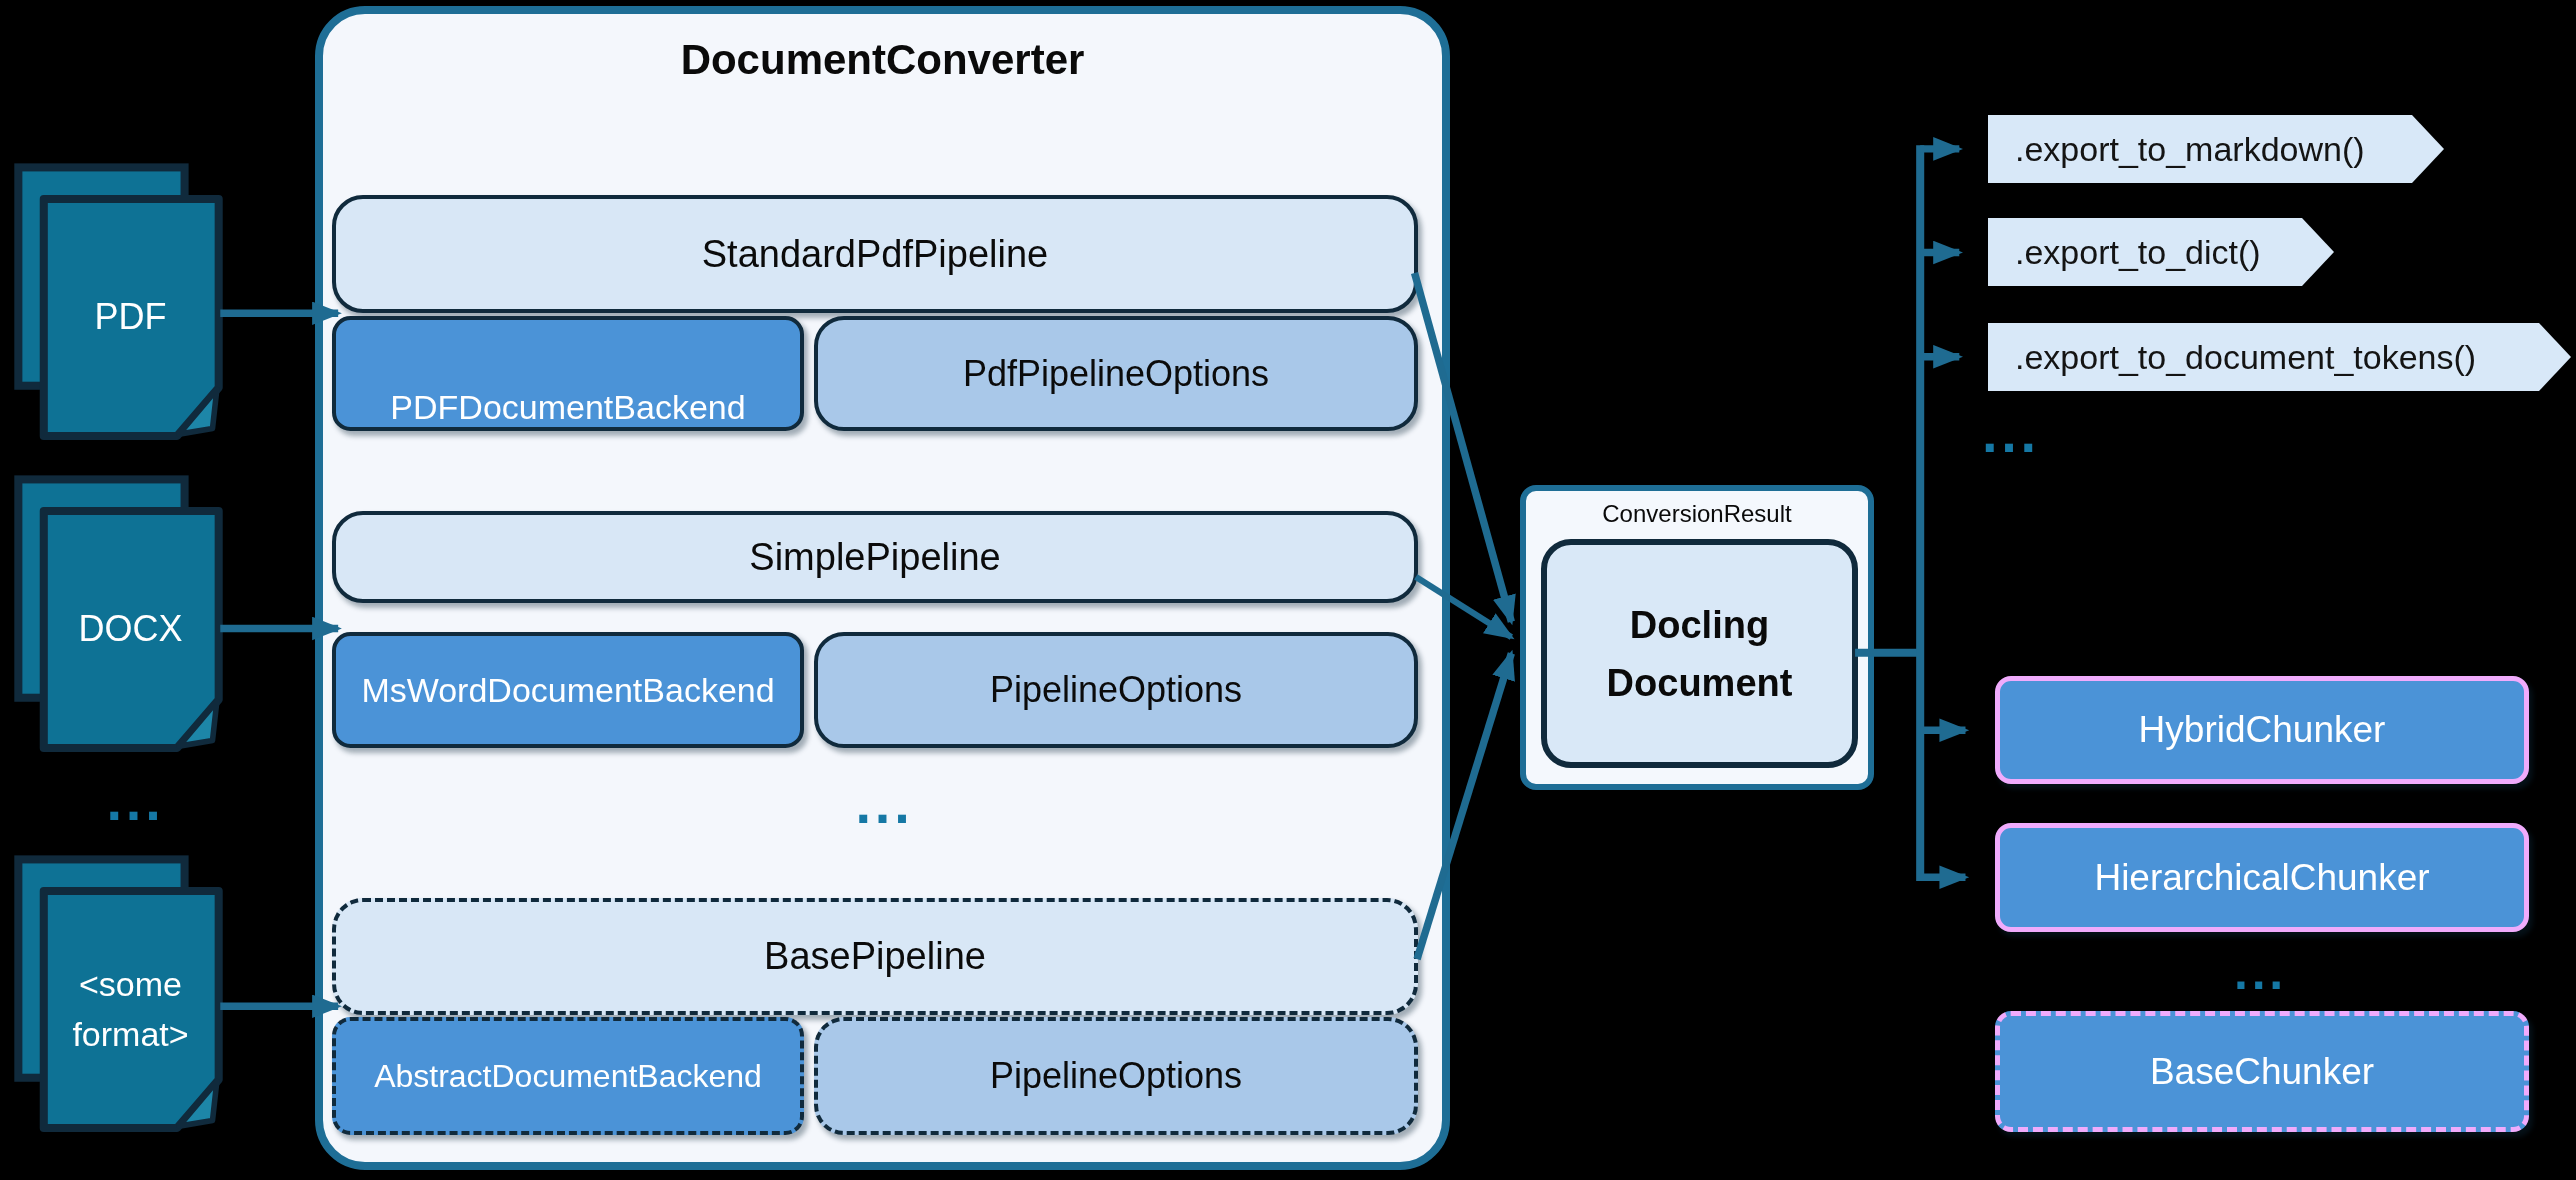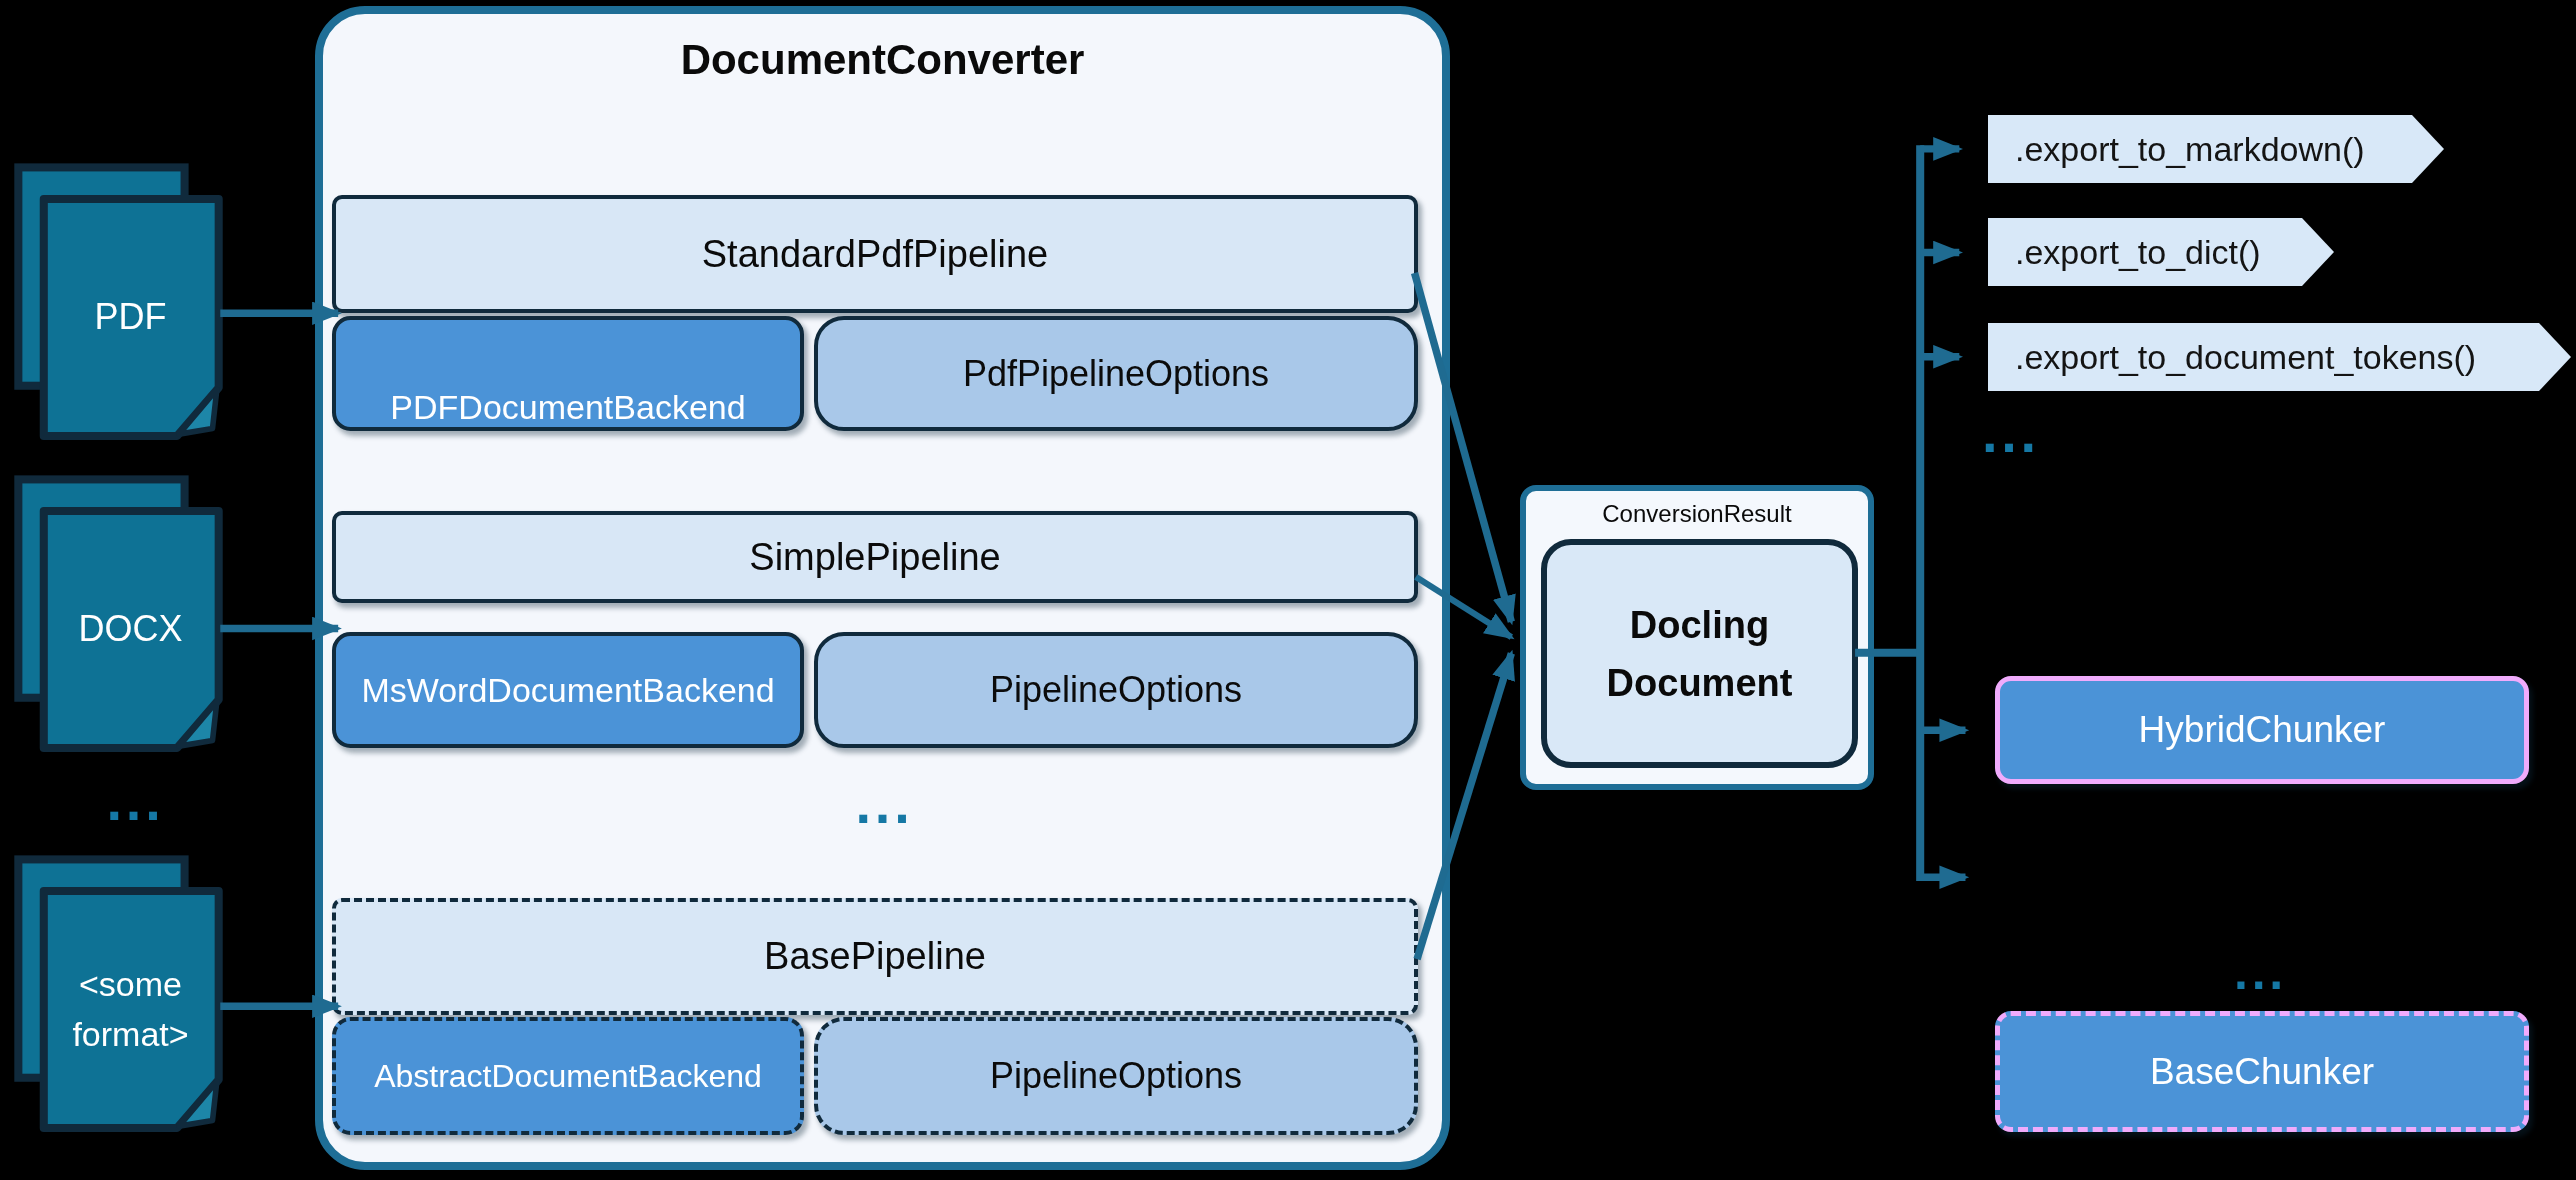--- a/index.html
+++ b/index.html
@@ -23,21 +23,21 @@
     left:315px;top:35px;width:1135px;height:50px;
     text-align:center;font-size:42px;font-weight:700;color:#0a0a0a;
     line-height:50px;
   }
 
   
   .plabel{
     left:332px;width:1086px;
     background:#d8e7f6;
     border:4.3px solid #102a3c;
-    border-radius:10px;
+    border-radius:31px;
     display:flex;align-items:center;justify-content:center;
     font-size:38px;color:#0b0b0b;
     box-shadow:3.1px 4.3px 5.6px rgba(10,35,52,0.35);
   }
   .backend{
     left:332px;width:472px;
     background:#4b93d7;
     border:4.3px solid #102a3c;
     border-radius:18.6px;
     display:flex;align-items:center;justify-content:center;
@@ -204,20 +204,23 @@
     <span>.export_to_dict()</span>
   </div>
   <div class="abs export e3 layer2">
     <span>.export_to_document_tokens()</span>
   </div>
   <div class="abs dots big layer2" style="left:1982px;top:405px;width:87px;text-align:left;">...</div>
 
   <div class="abs chunker c1 layer2">
     <span>HybridChunker</span>
   </div>
+  <div class="abs chunker c2 layer2">
+    <span>HierarchicalChunker</span>
+  </div>
   <div class="abs dots med layer2" style="left:2222px;top:947px;width:77px;">...</div>
   <div class="abs chunker c3 dashed layer2">
     <span>BaseChunker</span>
   </div>
 
   <svg id="connections" width="2576" height="1180" viewBox="0 0 4152 1902">
     <defs>
       <marker id="arw" markerUnits="userSpaceOnUse" markerWidth="50" markerHeight="40" refX="42" refY="19" orient="auto">
         <path d="M0,0 L48,19 L0,38 z" fill="#1f6b91"></path>
       </marker>

